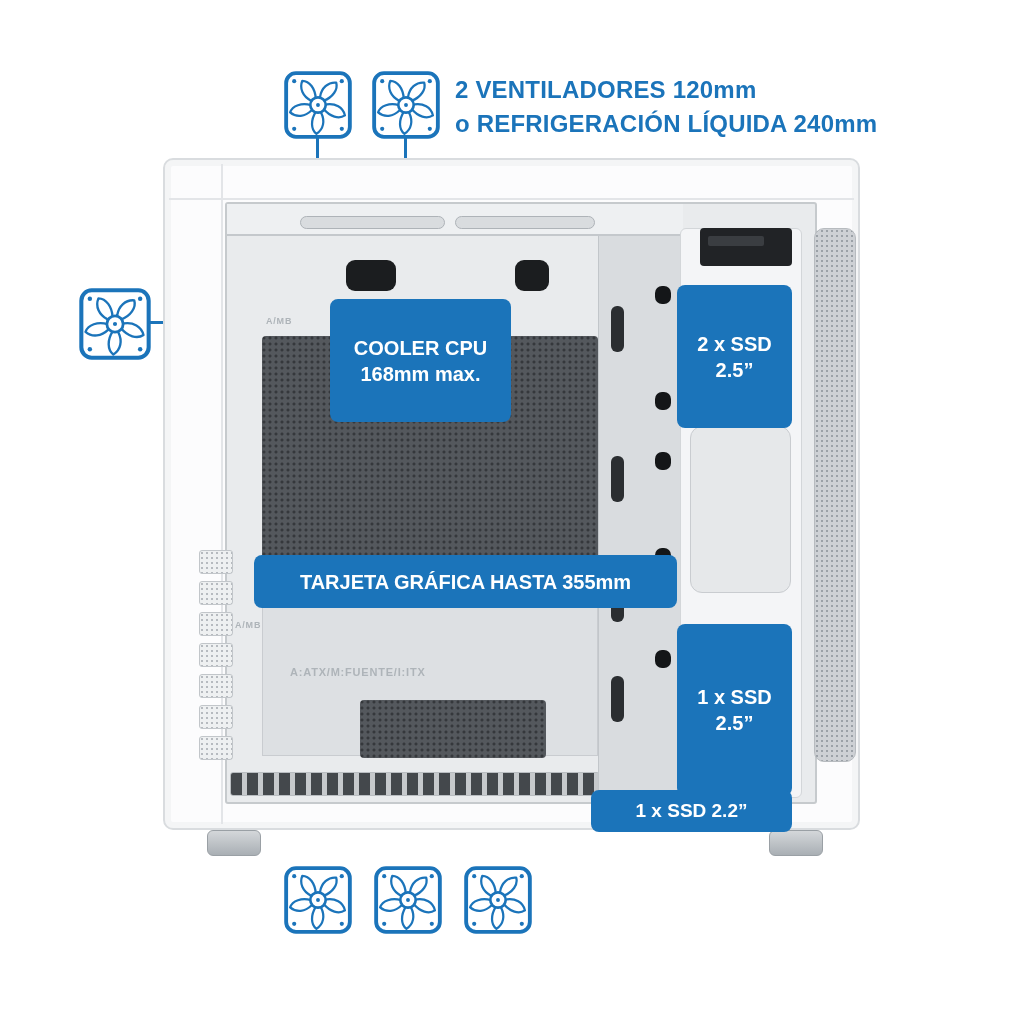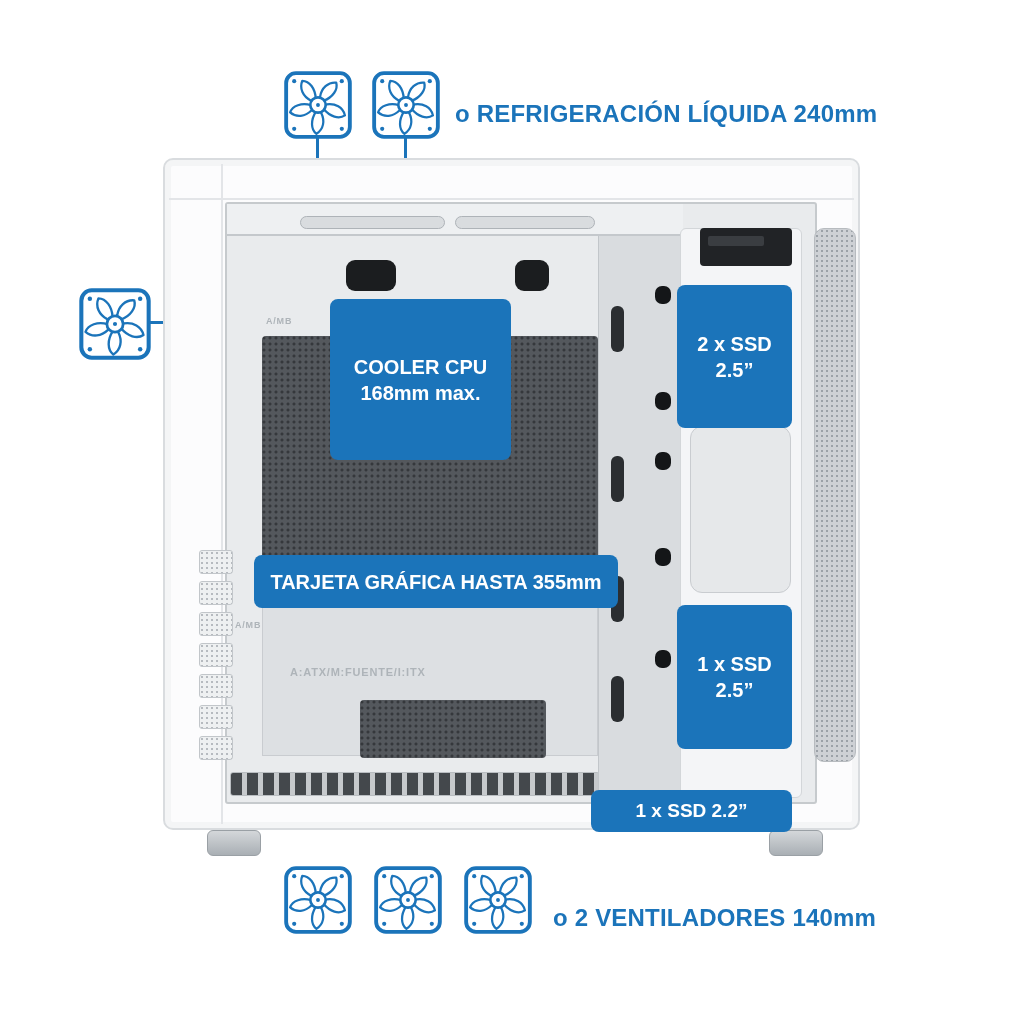--- a/index.html
+++ b/index.html
@@ -70,21 +70,22 @@
       <use href="#fan-sym"></use>
     </svg>
   <svg class="fan" viewBox="0 0 100 100" style="left:371px;top:70px;width:70px;height:70px">
       <use href="#fan-sym"></use>
     </svg>
   <div class="line" style="left:316px;top:138px;width:3px;height:64px"></div>
   <div class="dot" style="left:313px;top:197px"></div>
   <div class="line" style="left:404px;top:138px;width:3px;height:60px"></div>
   <div class="line" style="left:404px;top:195px;width:110px;height:3px"></div>
   <div class="dot" style="left:510px;top:192px"></div>
-  <div class="ann-text" style="left:455px;top:100px">o REFRIGERACIÓN LÍQUIDA 240mm</div>
+  <div class="ann-text" style="left:455px;top:76px">2 VENTILADORES 120mm</div>
+  <div class="ann-text" style="left:455px;top:110px">o REFRIGERACIÓN LÍQUIDA 240mm</div>
 
   <svg class="fan" viewBox="0 0 100 100" style="left:78px;top:287px;width:74px;height:74px">
       <use href="#fan-sym"></use>
     </svg>
   <div class="line" style="left:150px;top:321px;width:80px;height:3px"></div>
   <div class="dot" style="left:227px;top:318px"></div>
 
   <div class="case">
     <div class="case-body"></div>
     <div class="seam" style="left:6px;top:40px;width:685px;height:2px"></div>
@@ -137,49 +138,48 @@
       <div class="slot" style="left:0;top:93px;width:34px;height:24px"></div>
       <div class="slot" style="left:0;top:124px;width:34px;height:24px"></div>
       <div class="slot" style="left:0;top:155px;width:34px;height:24px"></div>
       <div class="slot" style="left:0;top:186px;width:34px;height:24px"></div>
     </div>
 
     <div class="foot" style="left:44px;top:672px;width:54px;height:26px"></div>
     <div class="foot" style="left:606px;top:672px;width:54px;height:26px"></div>
   </div>
 
-  <div class="blue-label fs20" style="left:330px;top:299px;width:181px;height:161px">
+  <div class="blue-label fs20" style="left:330px;top:299px;width:181px;height:123px">
     <span>COOLER CPU</span>
     <span>168mm max.</span>
   </div>
 
 
   <div class="blue-label fs20" style="left:677px;top:285px;width:115px;height:143px">
     <span>2 x SSD</span>
     <span>2.5”</span>
   </div>
 
-  <div class="blue-label fs20" style="left:254px;top:555px;width:364px;height:53px">
+  <div class="blue-label fs20" style="left:254px;top:555px;width:423px;height:53px">
     <span>TARJETA GRÁFICA HASTA 355mm</span>
   </div>
 
-  <div class="blue-label fs20" style="left:677px;top:605px;width:115px;height:144px">
+  <div class="blue-label fs20" style="left:677px;top:624px;width:115px;height:172px">
     <span>1 x SSD</span>
     <span>2.5”</span>
   </div>
 
 
   <div class="blue-label fs19" style="left:591px;top:790px;width:201px;height:42px">
     <span>1 x SSD 2.2”</span>
   </div>
 
   <svg class="fan" viewBox="0 0 100 100" style="left:283px;top:865px;width:70px;height:70px">
       <use href="#fan-sym"></use>
     </svg>
   <svg class="fan" viewBox="0 0 100 100" style="left:373px;top:865px;width:70px;height:70px">
       <use href="#fan-sym"></use>
     </svg>
   <svg class="fan" viewBox="0 0 100 100" style="left:463px;top:865px;width:70px;height:70px">
       <use href="#fan-sym"></use>
     </svg>
-  <div class="ann-text" style="left:553px;top:904px">o 2 VENTILADORES 140mm</div>
 
 </div>
 
 </body></html>

